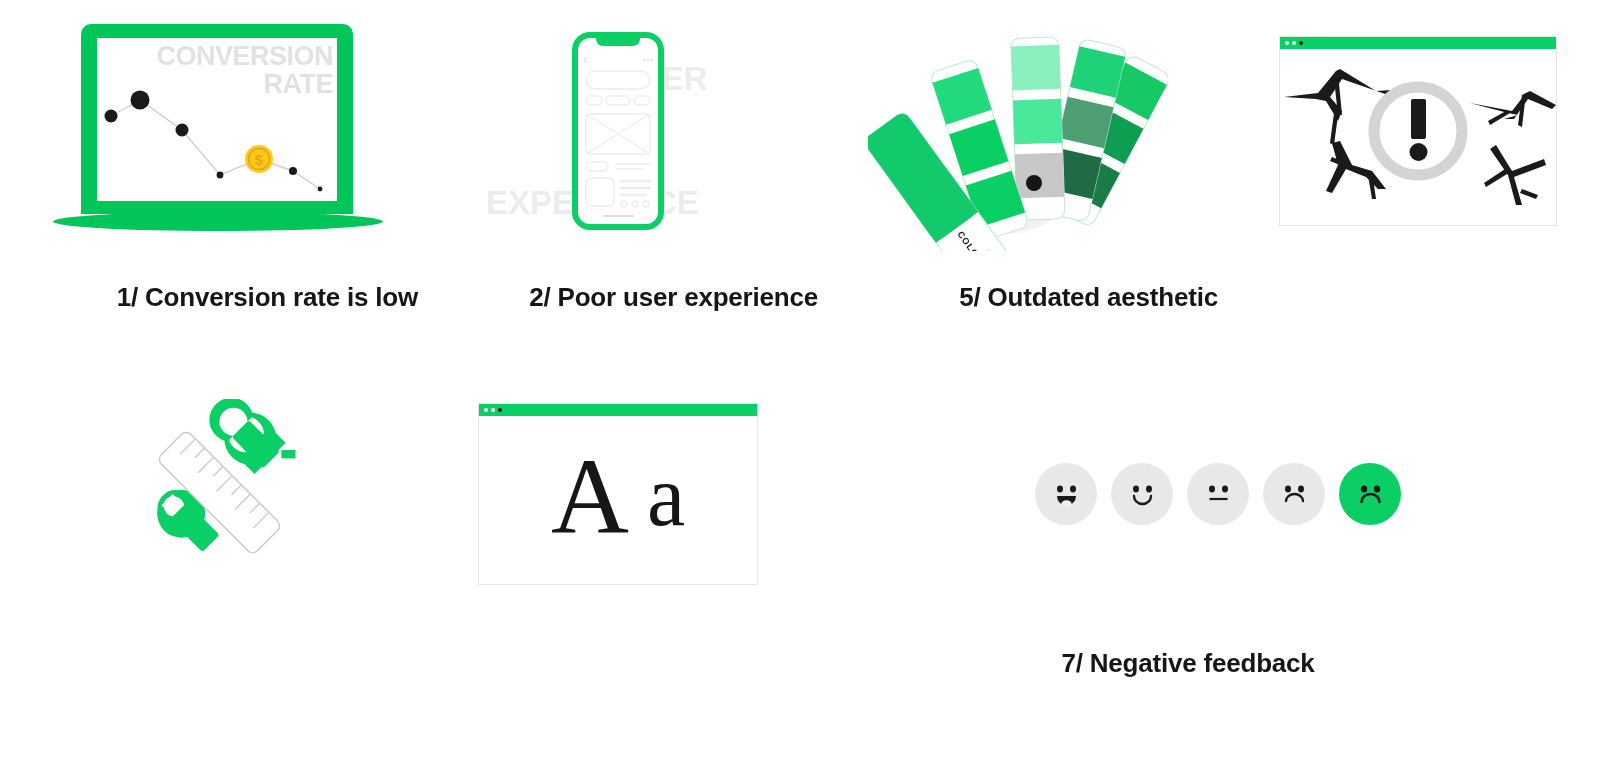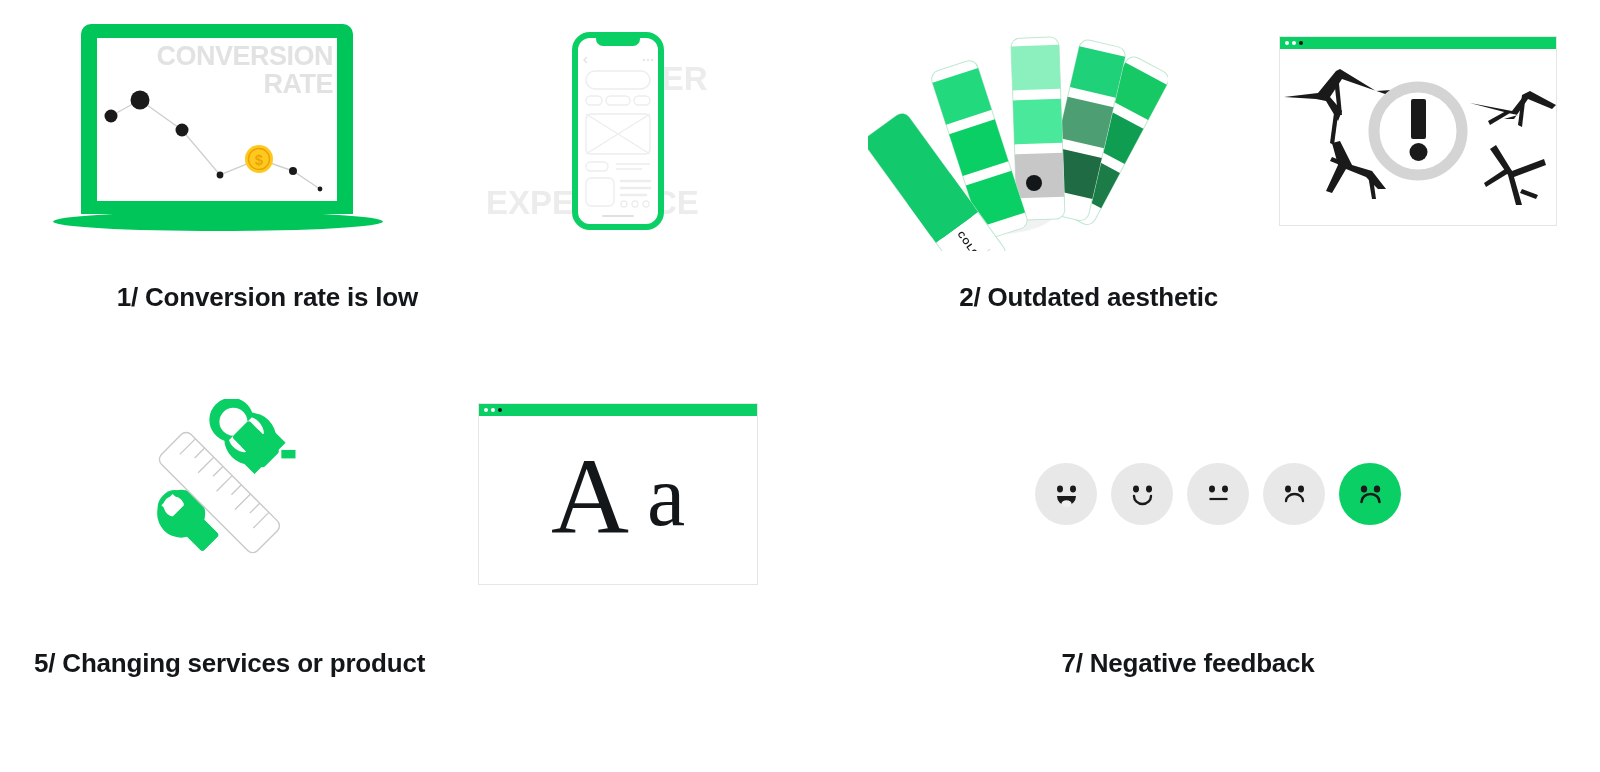--- a/index.html
+++ b/index.html
@@ -236,20 +236,21 @@
               <g fill="none" stroke="#ededed" stroke-width="1.3">
                 <circle cx="46" cy="166" r="3"></circle>
                   <circle cx="57" cy="166" r="3"></circle>
                   <circle cx="68" cy="166" r="3"></circle>
               </g>
               <path d="M25 178 H55" stroke="#e0e0e0" stroke-width="2" stroke-linecap="round"></path>
             </svg>
           </div>
         </div>
       </div>
+      <div class="caption cap-left">2/ Poor user experience</div>
     </div>
 
     <div class="cell">
       <div class="art">
         <div class="swatch-wrap">
           <svg width="300" height="240" viewBox="0 0 300 240">
             <ellipse cx="120" cy="200" rx="68" ry="24" fill="#f2f2f2"></ellipse>
             <circle cx="72" cy="214" r="14" fill="#f2f2f2"></circle>
 
             <g transform="rotate(28 200 200)">
@@ -284,21 +285,21 @@
               <rect x="72" y="42" width="52" height="178" rx="9" fill="#ffffff" stroke="#bfe8cf" stroke-width="1"></rect>
               <rect x="72" y="42" width="52" height="126" rx="9" fill="#12C96C"></rect>
               <rect x="72" y="120" width="52" height="48" fill="#12C96C"></rect>
               <text transform="rotate(90 98 192)" x="98" y="196" text-anchor="middle" font-family="Liberation Sans, sans-serif" font-size="9" font-weight="bold" letter-spacing="1" fill="#14171a">COLOR</text>
               <line x1="86" y1="205" x2="112" y2="205" stroke="#d8d8d8" stroke-width="1"></line>
             </g>
             <circle cx="166" cy="172" r="8" fill="#14171a"></circle>
           </svg>
         </div>
       </div>
-      <div class="caption cap-left">2/ Outdated aesthetic</div>
+      <div class="caption cap-left">5/ Outdated aesthetic</div>
     </div>
 
     <div class="cell">
       <div class="art">
         <div class="browser" id="browser-crack">
           <div class="browser-bar">
             <span class="dot dot-w"></span>
             <span class="dot dot-w"></span>
             <span class="dot dot-d"></span>
           </div>
@@ -366,21 +367,20 @@
                 <line x1="97" y1="72" x2="97" y2="94"></line>
                 <line x1="110" y1="72" x2="110" y2="86"></line>
                 <line x1="123" y1="72" x2="123" y2="94"></line>
                 <line x1="136" y1="72" x2="136" y2="86"></line>
                 <line x1="149" y1="72" x2="149" y2="94"></line>
               </g>
             </g>
           </svg>
         </div>
       </div>
-      <div class="caption cap-left">5/ Changing services or product</div>
     </div>
 
     <div class="cell">
       <div class="art">
         <div class="browser" id="browser-type">
           <div class="browser-bar">
             <span class="dot dot-w"></span>
             <span class="dot dot-w"></span>
             <span class="dot dot-d"></span>
           </div>

